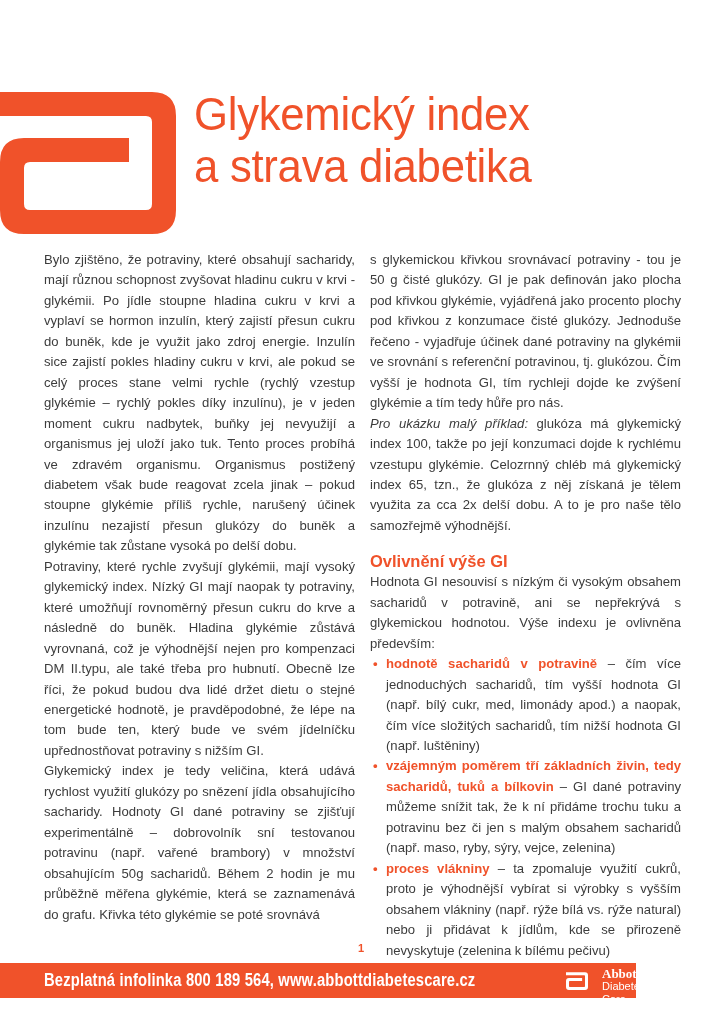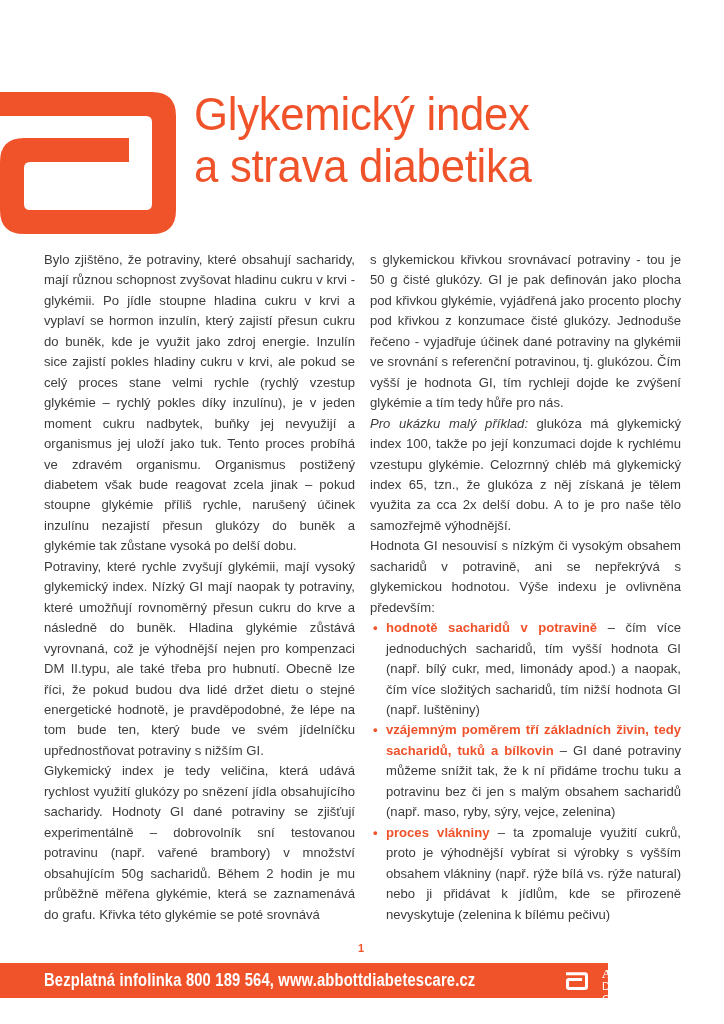--- a/index.html
+++ b/index.html
@@ -27,21 +27,21 @@
     }
     .bullets { list-style: none; margin: 0; padding: 0; }
     .bullets li { position: relative; padding-left: 16px; }
     .bullets li .dot { position: absolute; left: 3px; top: 0; color: #f0522a; font-weight: bold; }
     .bullets li .key { color: #f0522a; font-weight: bold; }
     .italic { font-style: italic; }
     .page-number {
       position: absolute; left: 358px; top: 942px; font-size: 11px; font-weight: bold; color: #f0522a;
     }
     .footer {
-      position: absolute; left: 0; top: 963px; width: 608px; height: 35px; background: #f0522a;
+      position: absolute; left: 0; top: 963px; width: 608px; height: 35px; background: #f0522a; padding-left: 28px;
     }
     .footer-text {
       position: absolute; left: 44px; top: 7px; font-family: "Liberation Sans", sans-serif;
       font-weight: bold; font-size: 18px; color: #ffffff; white-space: nowrap;
       transform: scaleX(0.82); transform-origin: left top; letter-spacing: 0.2px;
     }
     .footer-logo-icon { position: absolute; left: 566px; top: 7px; width: 22px; height: 22px; }
     .footer-brand { position: absolute; left: 596px; top: 4px; color: #ffffff; line-height: 13px; margin-left: 6px; }
     .footer-brand .brand-name { display: block; font-family: "Liberation Serif", serif; font-weight: bold; font-size: 13px; }
     .footer-brand .brand-sub { display: block; font-size: 11px; }
@@ -61,20 +61,21 @@
 <div class="col col-left">
   <p>Bylo zjištěno, že potraviny, které obsahují sacharidy, mají různou schopnost zvyšovat hladinu cukru v krvi - glykémii. Po jídle stoupne hladina cukru v krvi a vyplaví se hormon inzulín, který zajistí přesun cukru do buněk, kde je využit jako zdroj energie. Inzulín sice zajistí pokles hladiny cukru v krvi, ale pokud se celý proces stane velmi rychle (rychlý vzestup glykémie – rychlý pokles díky inzulínu), je v jeden moment cukru nadbytek, buňky jej nevyužijí a organismus jej uloží jako tuk. Tento proces probíhá ve zdravém organismu. Organismus postižený diabetem však bude reagovat zcela jinak – pokud stoupne glykémie příliš rychle, narušený účinek inzulínu nezajistí přesun glukózy do buněk a glykémie tak zůstane vysoká po delší dobu.</p>
   <p>Potraviny, které rychle zvyšují glykémii, mají vysoký glykemický index. Nízký GI mají naopak ty potraviny, které umožňují rovnoměrný přesun cukru do krve a následně do buněk. Hladina glykémie zůstává vyrovnaná, což je výhodnější nejen pro kompenzaci DM II.typu, ale také třeba pro hubnutí. Obecně lze říci, že pokud budou dva lidé držet dietu o stejné energetické hodnotě, je pravděpodobné, že lépe na tom bude ten, který bude ve svém jídelníčku upřednostňovat potraviny s nižším GI.</p>
   <p>Glykemický index je tedy veličina, která udává rychlost využití glukózy po snězení jídla obsahujícího sacharidy. Hodnoty GI dané potraviny se zjišťují experimentálně – dobrovolník sní testovanou potravinu (např. vařené brambory) v množství obsahujícím 50g sacharidů. Během 2 hodin je mu průběžně měřena glykémie, která se zaznamenává do grafu. Křivka této glykémie se poté srovnává</p>
 </div>
 
 <div class="col col-right">
   <p>s glykemickou křivkou srovnávací potraviny - tou je 50 g čisté glukózy. GI je pak definován jako plocha pod křivkou glykémie, vyjádřená jako procento plochy pod křivkou z konzumace čisté glukózy. Jednoduše řečeno - vyjadřuje účinek dané potraviny na glykémii ve srovnání s referenční potravinou, tj. glukózou. Čím vyšší je hodnota GI, tím rychleji dojde ke zvýšení glykémie a tím tedy hůře pro nás.</p>
   <p><span class="italic">Pro ukázku malý příklad:</span><span> glukóza má glykemický index 100, takže po její konzumaci dojde k rychlému vzestupu glykémie. Celozrnný chléb má glykemický index 65, tzn., že glukóza z něj získaná je tělem využita za cca 2x delší dobu. A to je pro naše tělo samozřejmě výhodnější.</span></p>
 
+  <h2 class="section-heading">Ovlivnění výše GI</h2>
   <p>Hodnota GI nesouvisí s nízkým či vysokým obsahem sacharidů v potravině, ani se nepřekrývá s glykemickou hodnotou. Výše indexu je ovlivněna především:</p>
   <ul class="bullets">
     <li>
       <span class="dot">•</span>
       <span class="key">hodnotě sacharidů v potravině</span><span> – čím více jednoduchých sacharidů, tím vyšší hodnota GI (např. bílý cukr, med, limonády apod.) a naopak, čím více složitých sacharidů, tím nižší hodnota GI (např. luštěniny)</span>
     </li>
     <li>
       <span class="dot">•</span>
       <span class="key">vzájemným poměrem tří základních živin, tedy sacharidů, tuků a bílkovin</span><span> – GI dané potraviny můžeme snížit tak, že k ní přidáme trochu tuku a potravinu bez či jen s malým obsahem sacharidů (např. maso, ryby, sýry, vejce, zelenina)</span>
     </li>

